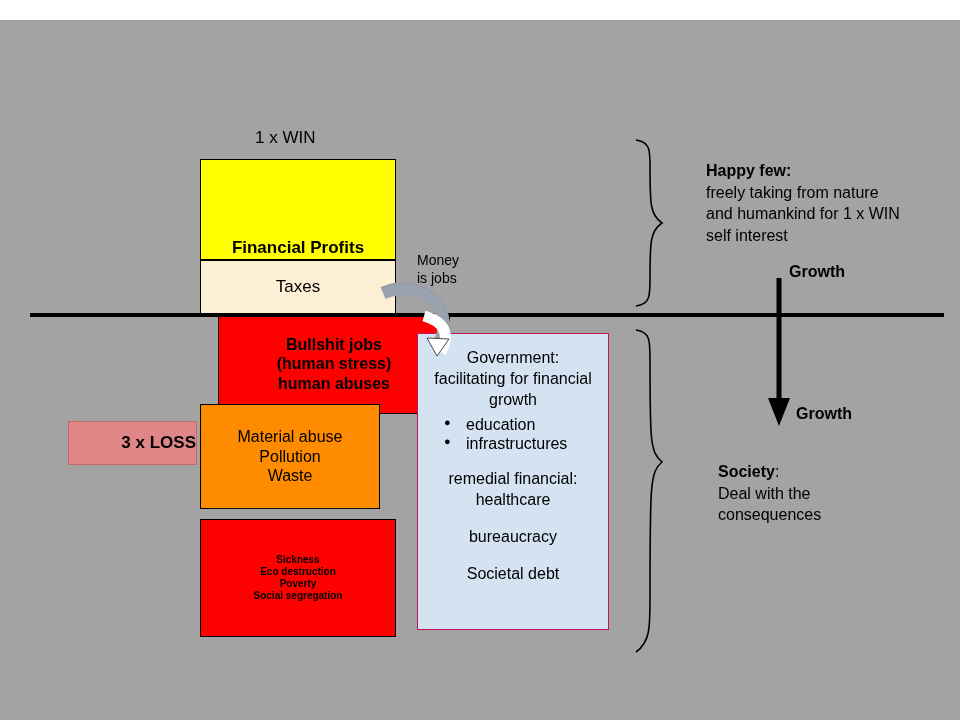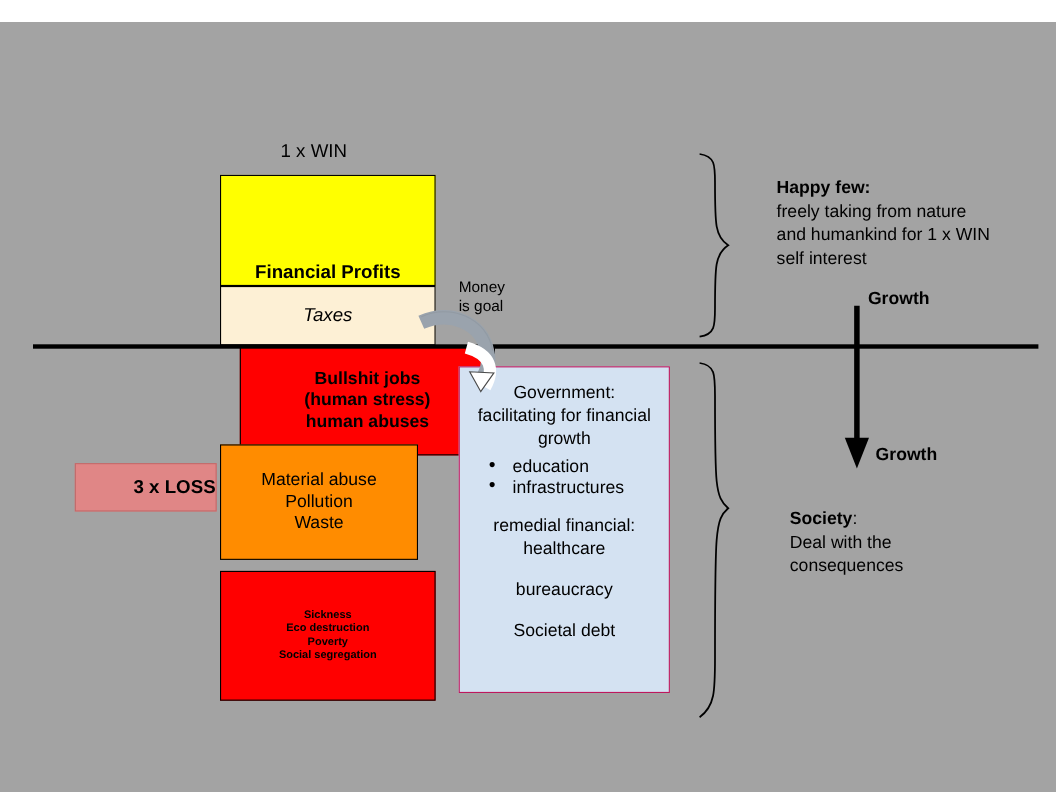--- a/index.html
+++ b/index.html
@@ -39,21 +39,20 @@
   }
   #bar-profits {
     left: 200px; top: 139px; width: 196px; height: 101px;
     background: #ffff00;
     font-size: 17px; font-weight: bold; justify-content: flex-end;
   }
   #bar-taxes {
     left: 200px; top: 240px; width: 196px; height: 54px;
     background: #fdf0d5;
     font-size: 17px;
-    font-style: italic;
   }
   #bar-bullshit {
     left: 218px; top: 294px; width: 232px; height: 100px;
     background: #ff0000;
     font-size: 16px; font-weight: bold;
   }
   #bar-material {
     left: 200px; top: 384px; width: 180px; height: 105px;
     background: #ff8c00;
     font-size: 16px;
@@ -182,21 +181,21 @@
   </div>
 
   <div class="abs" id="loss-box">
     <span>3 x LOSS</span>
   </div>
 
   <div class="abs" id="divider"></div>
 
   <div class="abs" id="money-note">
     <div>Money</div>
-    <div>is goal</div>
+    <div>is jobs</div>
   </div>
 
   <div class="abs" id="gov-box">
     <div class="gov-title">
       <div>Government:</div>
       <div>facilitating for financial</div>
       <div>growth</div>
     </div>
     <ul>
       <li>education</li>

